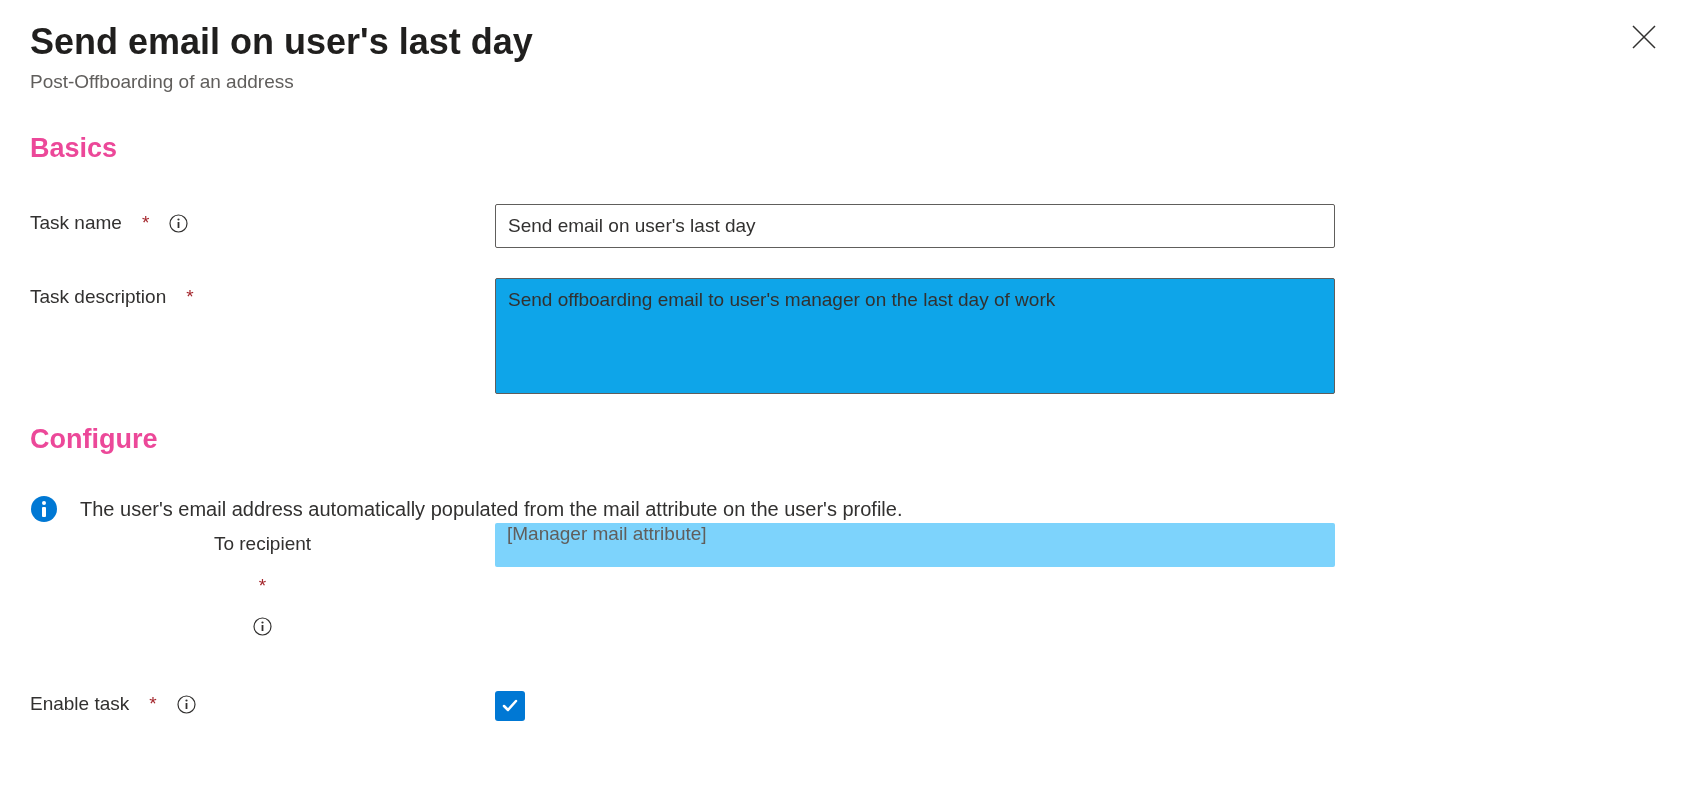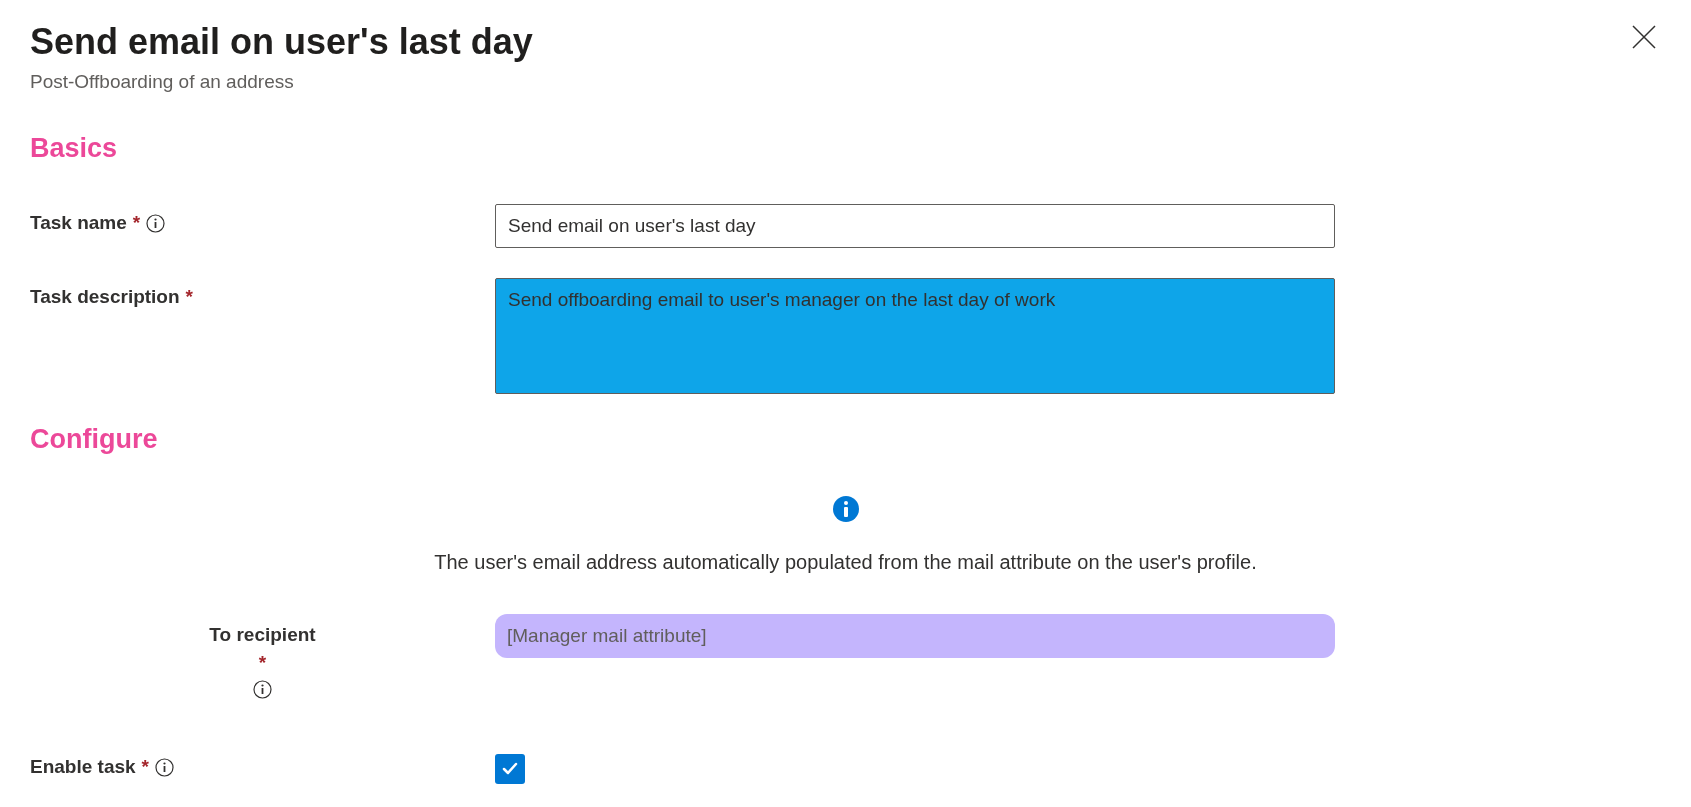--- a/index.html
+++ b/index.html
@@ -49,25 +49,24 @@
     .form-row {
       display: flex;
       align-items: flex-start;
       margin-bottom: 30px;
     }
     .form-label-col {
       width: 465px;
       flex-shrink: 0;
       display: flex;
       align-items: center;
-      gap: 6px;
+      gap: 20px;
       font-size: 19px;
       color: #323130;
       padding-top: 8px;
-      font-weight: bold;
     }
     .required-asterisk {
       color: #a4262c;
     }
     .info-icon {
       display: inline-flex;
       align-items: center;
       justify-content: center;
       line-height: 0;
     }
@@ -94,32 +93,30 @@
       color: #323130;
       resize: none;
     }
     .readonly-input {
       width: 840px;
       height: 44px;
       padding: 0 12px;
       font-size: 19px;
       font-family: inherit;
       border: none;
-      border-radius: 12px;
-      background: #c4b5fd;
+      border-radius: 2px;
+      background: #7dd3fc;
       color: #605e5c;
       display: flex;
-      align-items: center;
+      align-items: flex-start;
     }
     .info-message {
       display: flex;
       align-items: center;
-      gap: 28px;
-      margin-bottom: 40px;
-      flex-direction: column;
+      gap: 22px;
     }
     .info-message-icon {
       width: 28px;
       height: 28px;
       flex-shrink: 0;
       line-height: 0;
     }
     .info-message-text {
       font-size: 20px;
       color: #323130;

